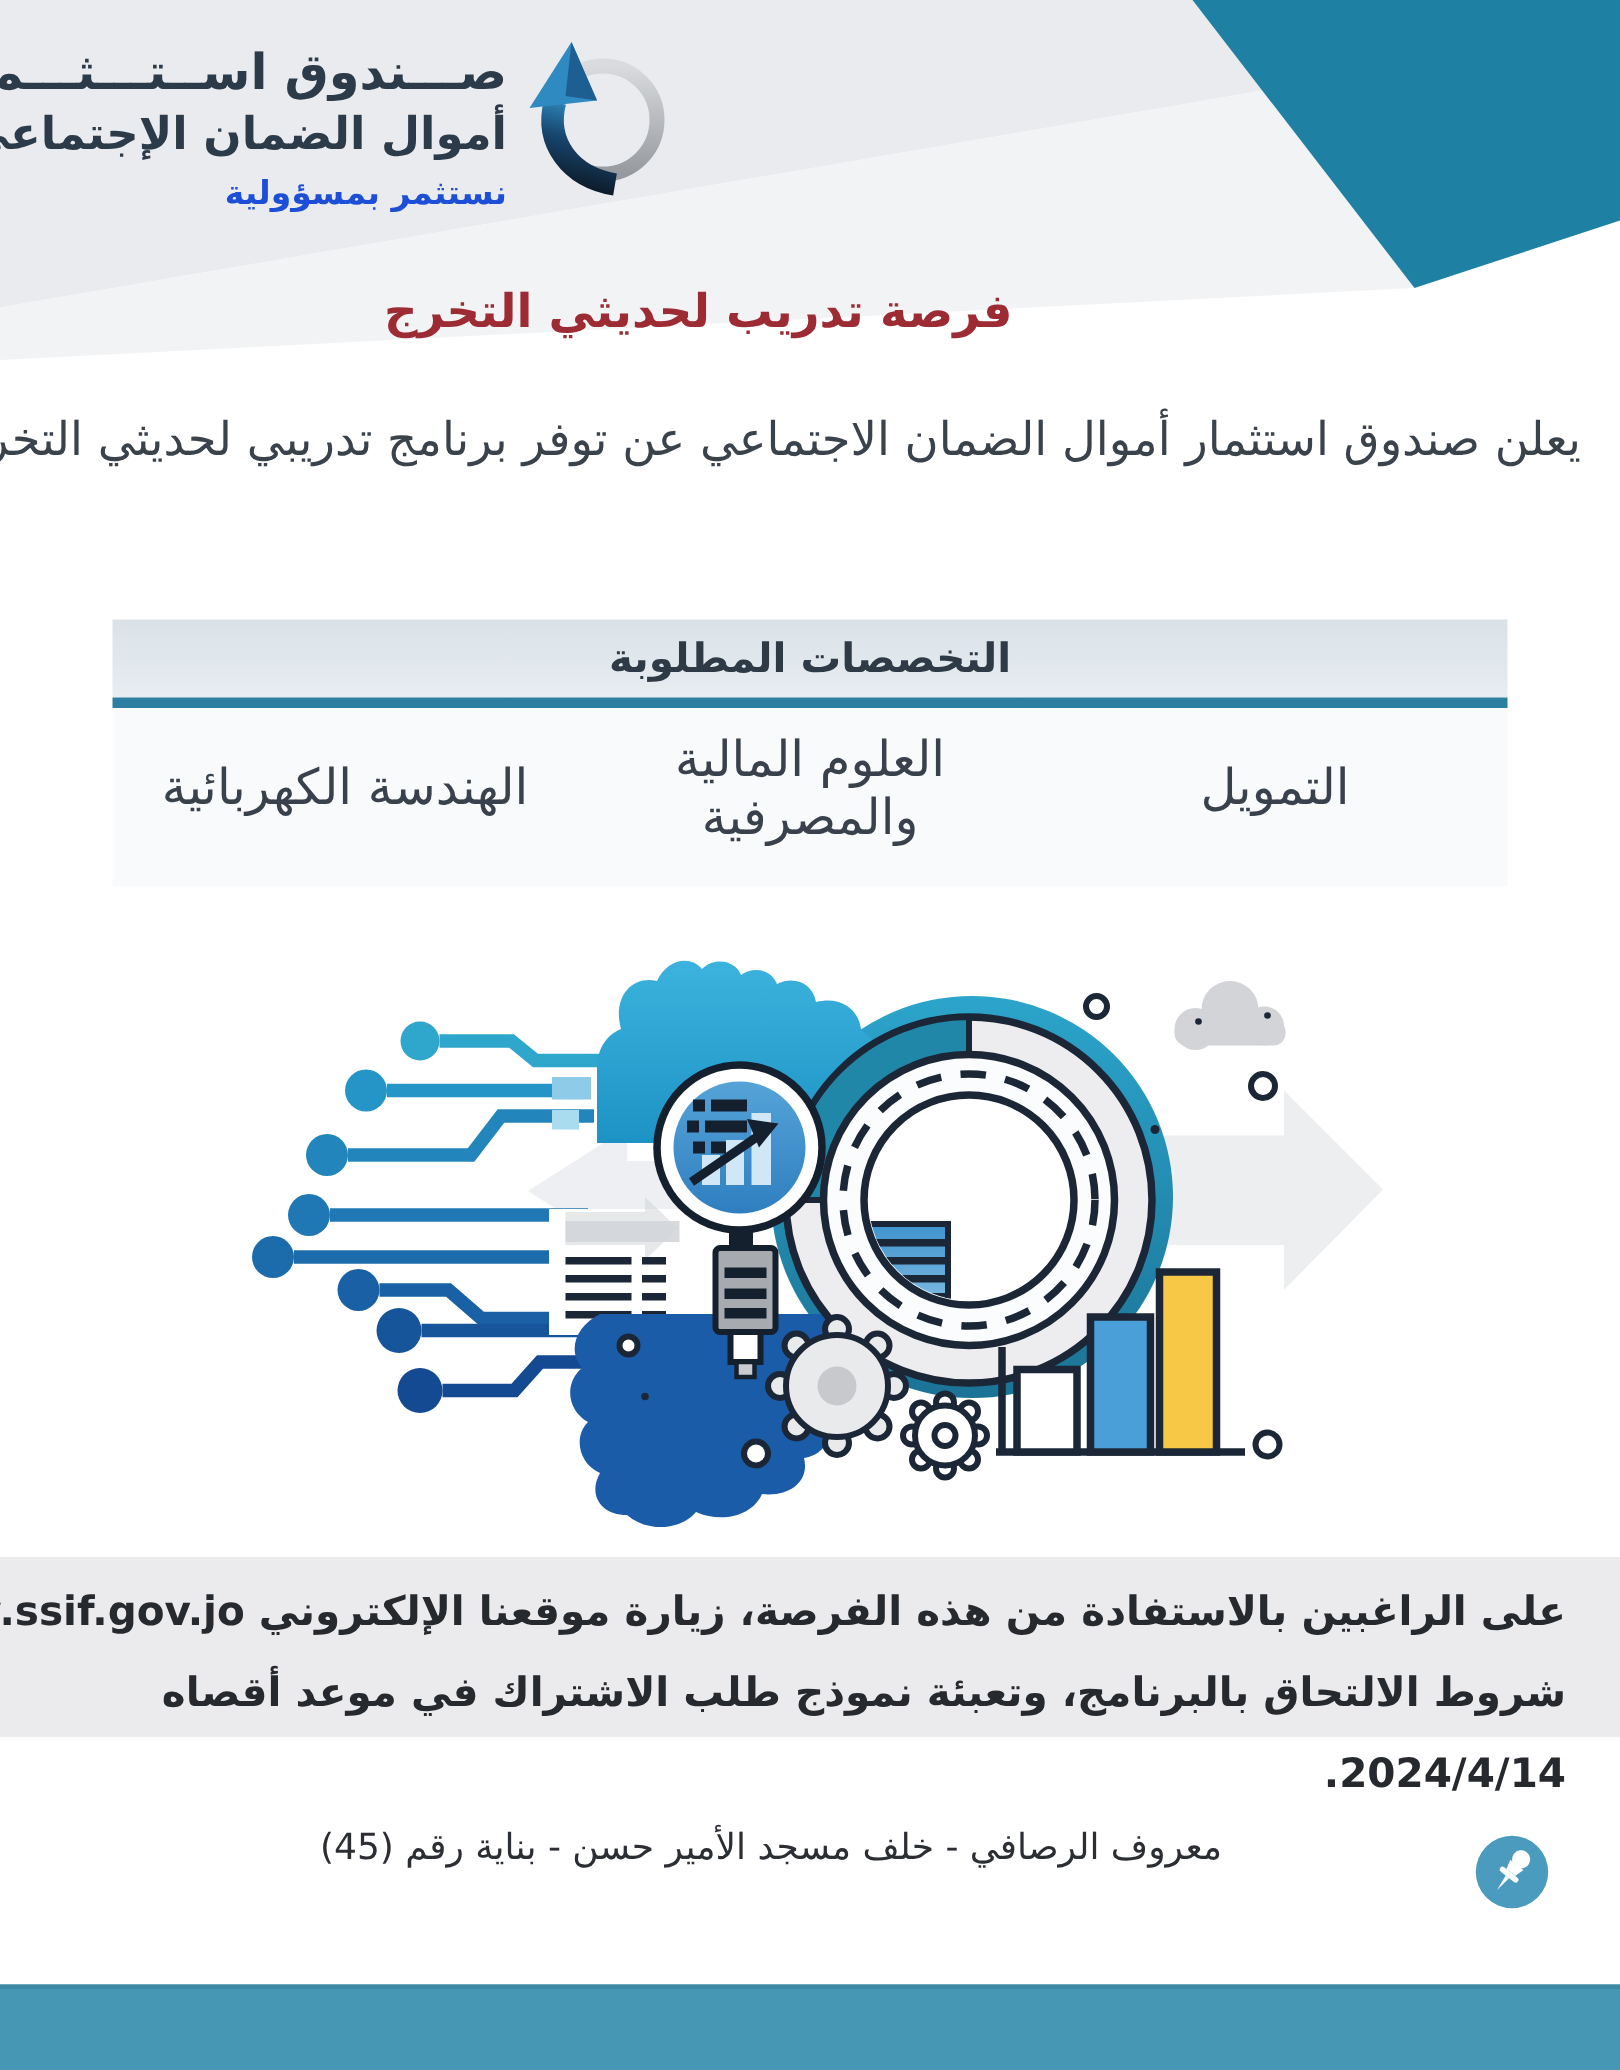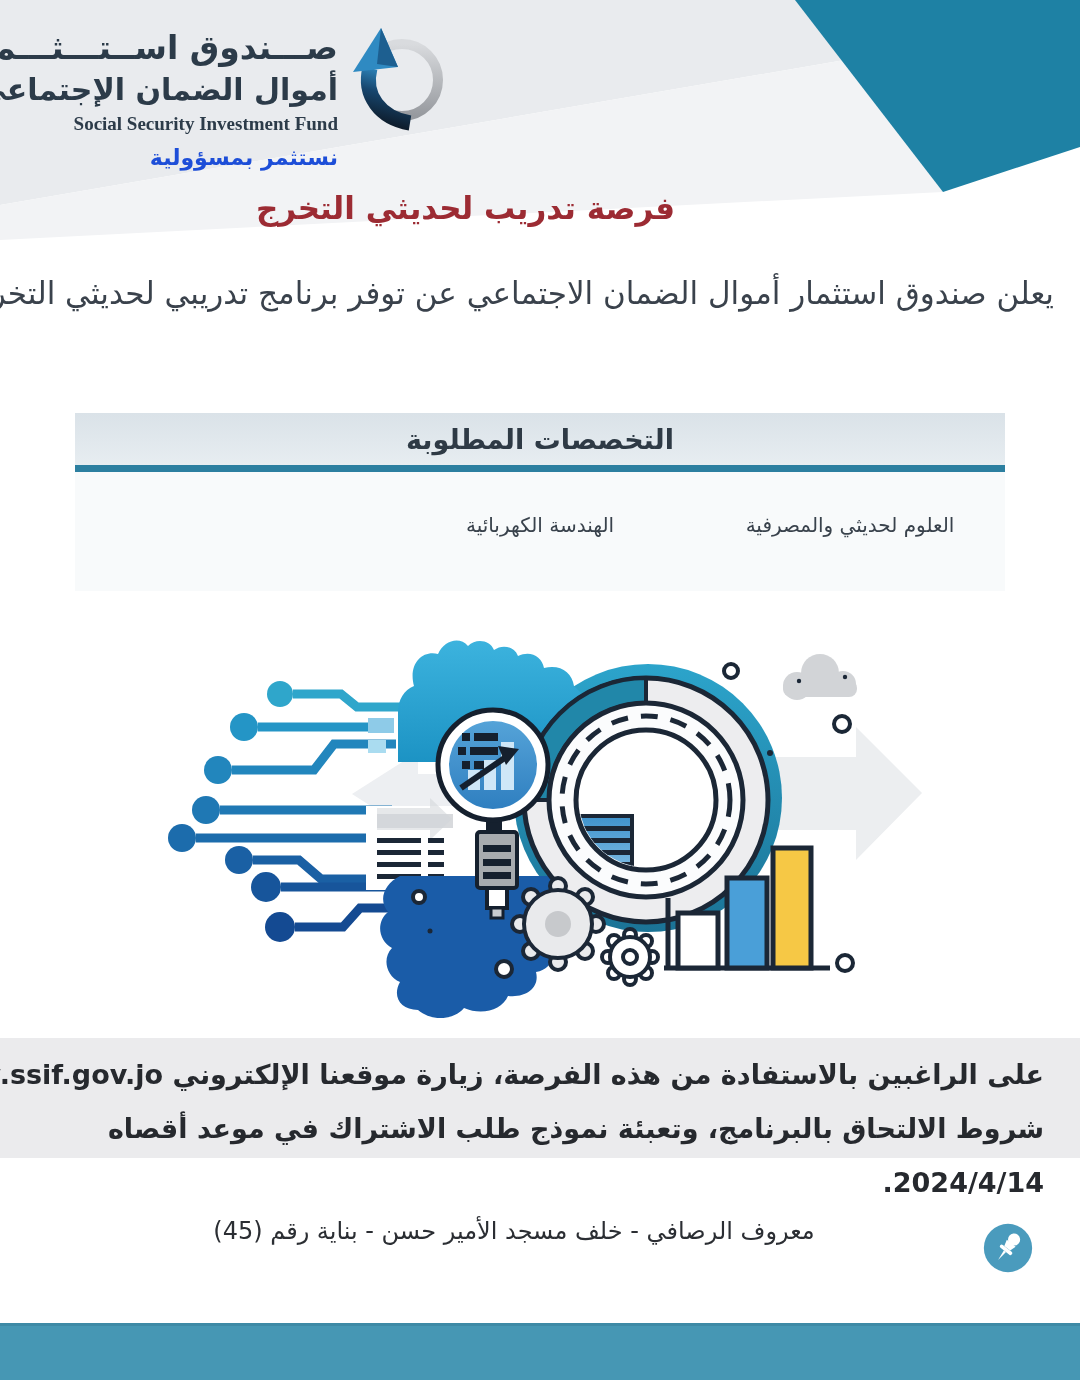--- a/index.html
+++ b/index.html
@@ -23,21 +23,21 @@
   
   .intro{top:266px;right:26px;left:26px;color:#3a424c;font-size:31px;line-height:55px;}
   .stretch-line{text-align:justify;text-align-last:justify;white-space:nowrap;}
   .right-line{text-align:right;}
   
   .spec-table{top:413px;right:75px;left:75px;}
   .spec-head{height:52px;background:linear-gradient(#dae2e8,#e7edf1);display:flex;align-items:center;justify-content:center;
     font-size:27px;font-weight:bold;color:#2e3a45;}
   .spec-divider{height:7px;background:#2c7fa0;}
   .spec-row{height:119px;background:#f8fafb;display:grid;grid-template-columns:1fr 1fr 1fr;align-items:center;}
-  .spec-cell{text-align:center;font-size:20px;color:#39424c;padding-bottom:14px;}
+  .spec-cell{text-align:center;font-size:33px;color:#39424c;padding-bottom:14px;}
   
   .illustration{top:618px;left:0;}
   
   .notice{top:1038px;left:0;width:1080px;height:120px;background:#ebebed;box-sizing:border-box;
     padding:10px 36px 0 36px;color:#26292e;font-size:27px;font-weight:bold;line-height:54px;}
   
   .footer-address{top:1206px;right:112px;left:60px;color:#2b2e33;font-size:24px;line-height:51px;}
   .footer-line2{text-align:center;}
   .footer-pin{top:1222px;right:46px;width:52px;height:52px;}
   
@@ -51,21 +51,20 @@
   <svg class="abs header-decor" viewBox="0 0 1080 250" width="1080" height="250">
     <path d="M0,0 H798 L862,57 L0,205 Z" fill="#e9ebee"></path>
     <path d="M0,205 L862,57 L943,192 L0,240 Z" fill="#f2f3f5"></path>
     <path d="M795,0 H1080 V147 L943,192 Z" fill="#1e81a4"></path>
   </svg>
 
   <div class="abs logo">
     <div class="logo-text">
       <div class="logo-ar1">صـــندوق اســتـــثـــمار</div>
       <div class="logo-ar2">أموال الضمان الإجتماعي</div>
-      <div class="logo-en">Social Security Investment Fund</div>
       <div class="logo-tag">نستثمر بمسؤولية</div>
     </div>
     <svg width="105" height="120" viewBox="0 0 105 120">
       <defs>
         <linearGradient id="ringGrad" x1="0" y1="0" x2="0" y2="1">
           <stop offset="0" stop-color="#d9dbde"></stop>
             <stop offset="1" stop-color="#96999e"></stop>
         </linearGradient>
         <linearGradient id="arrGrad" x1="0.2" y1="1" x2="0.4" y2="0">
           <stop offset="0" stop-color="#0d1a28"></stop>
@@ -83,21 +82,22 @@
   <div class="abs headline">فرصة تدريب لحديثي التخرج</div>
 
   <div class="abs intro">
     <div class="stretch-line">يعلن صندوق استثمار أموال الضمان الاجتماعي عن توفر برنامج تدريبي لحديثي التخرج حاملي</div>
   </div>
 
   <div class="abs spec-table">
     <div class="spec-head">التخصصات المطلوبة</div>
     <div class="spec-divider"></div>
     <div class="spec-row">
-      <div class="spec-cell">العلوم لحديثي والمصرفية</div>
+      <div class="spec-cell">التمويل</div>
+      <div class="spec-cell">العلوم المالية والمصرفية</div>
       <div class="spec-cell">الهندسة الكهربائية</div>
     </div>
   </div>
 
   <svg class="abs illustration" viewBox="0 618 1080 430" width="1080" height="430">
     <defs>
       <linearGradient id="gradBlob" x1="0" y1="0" x2="0" y2="1">
         <stop offset="0" stop-color="#3cb3de"></stop>
           <stop offset="1" stop-color="#1c93c4"></stop>
       </linearGradient>

